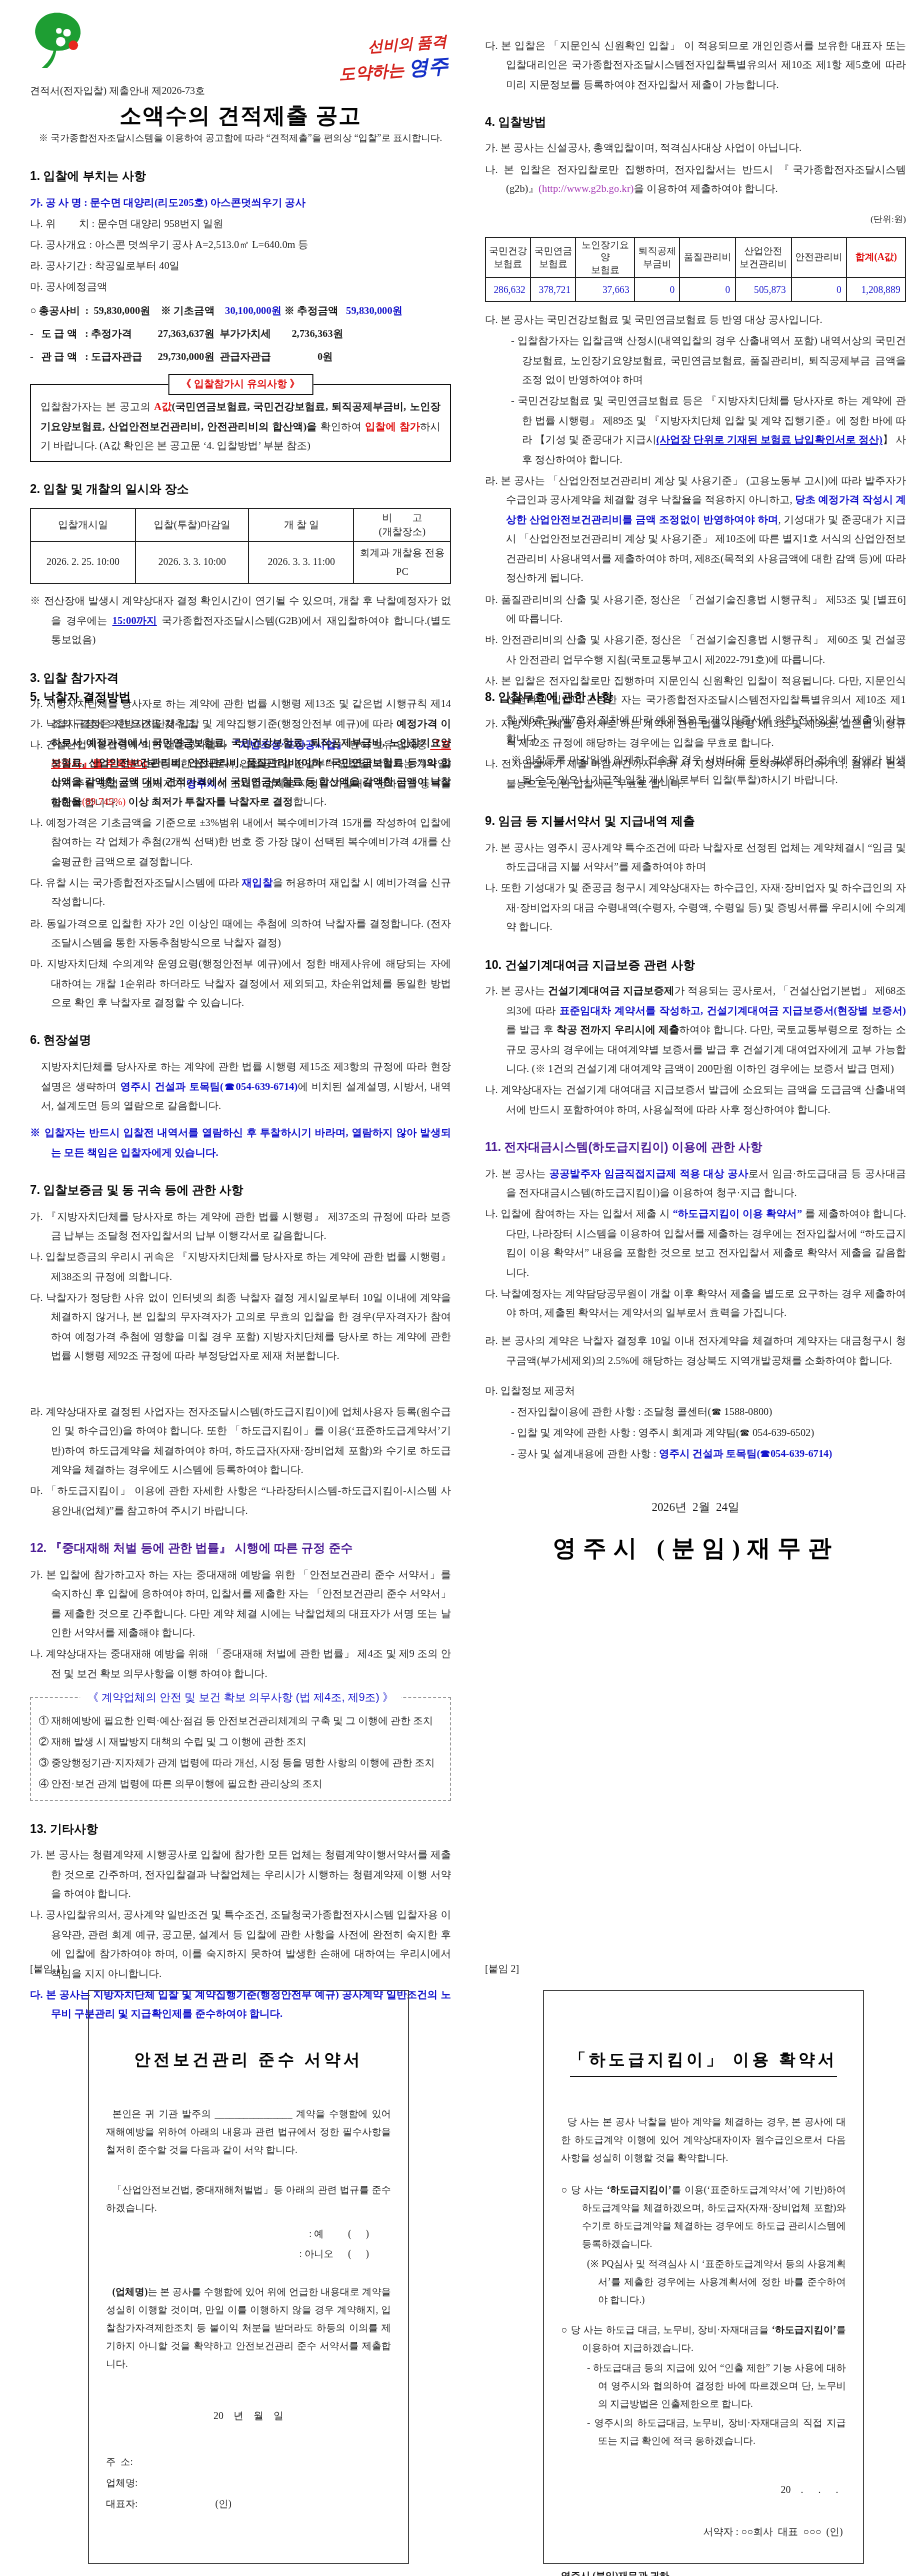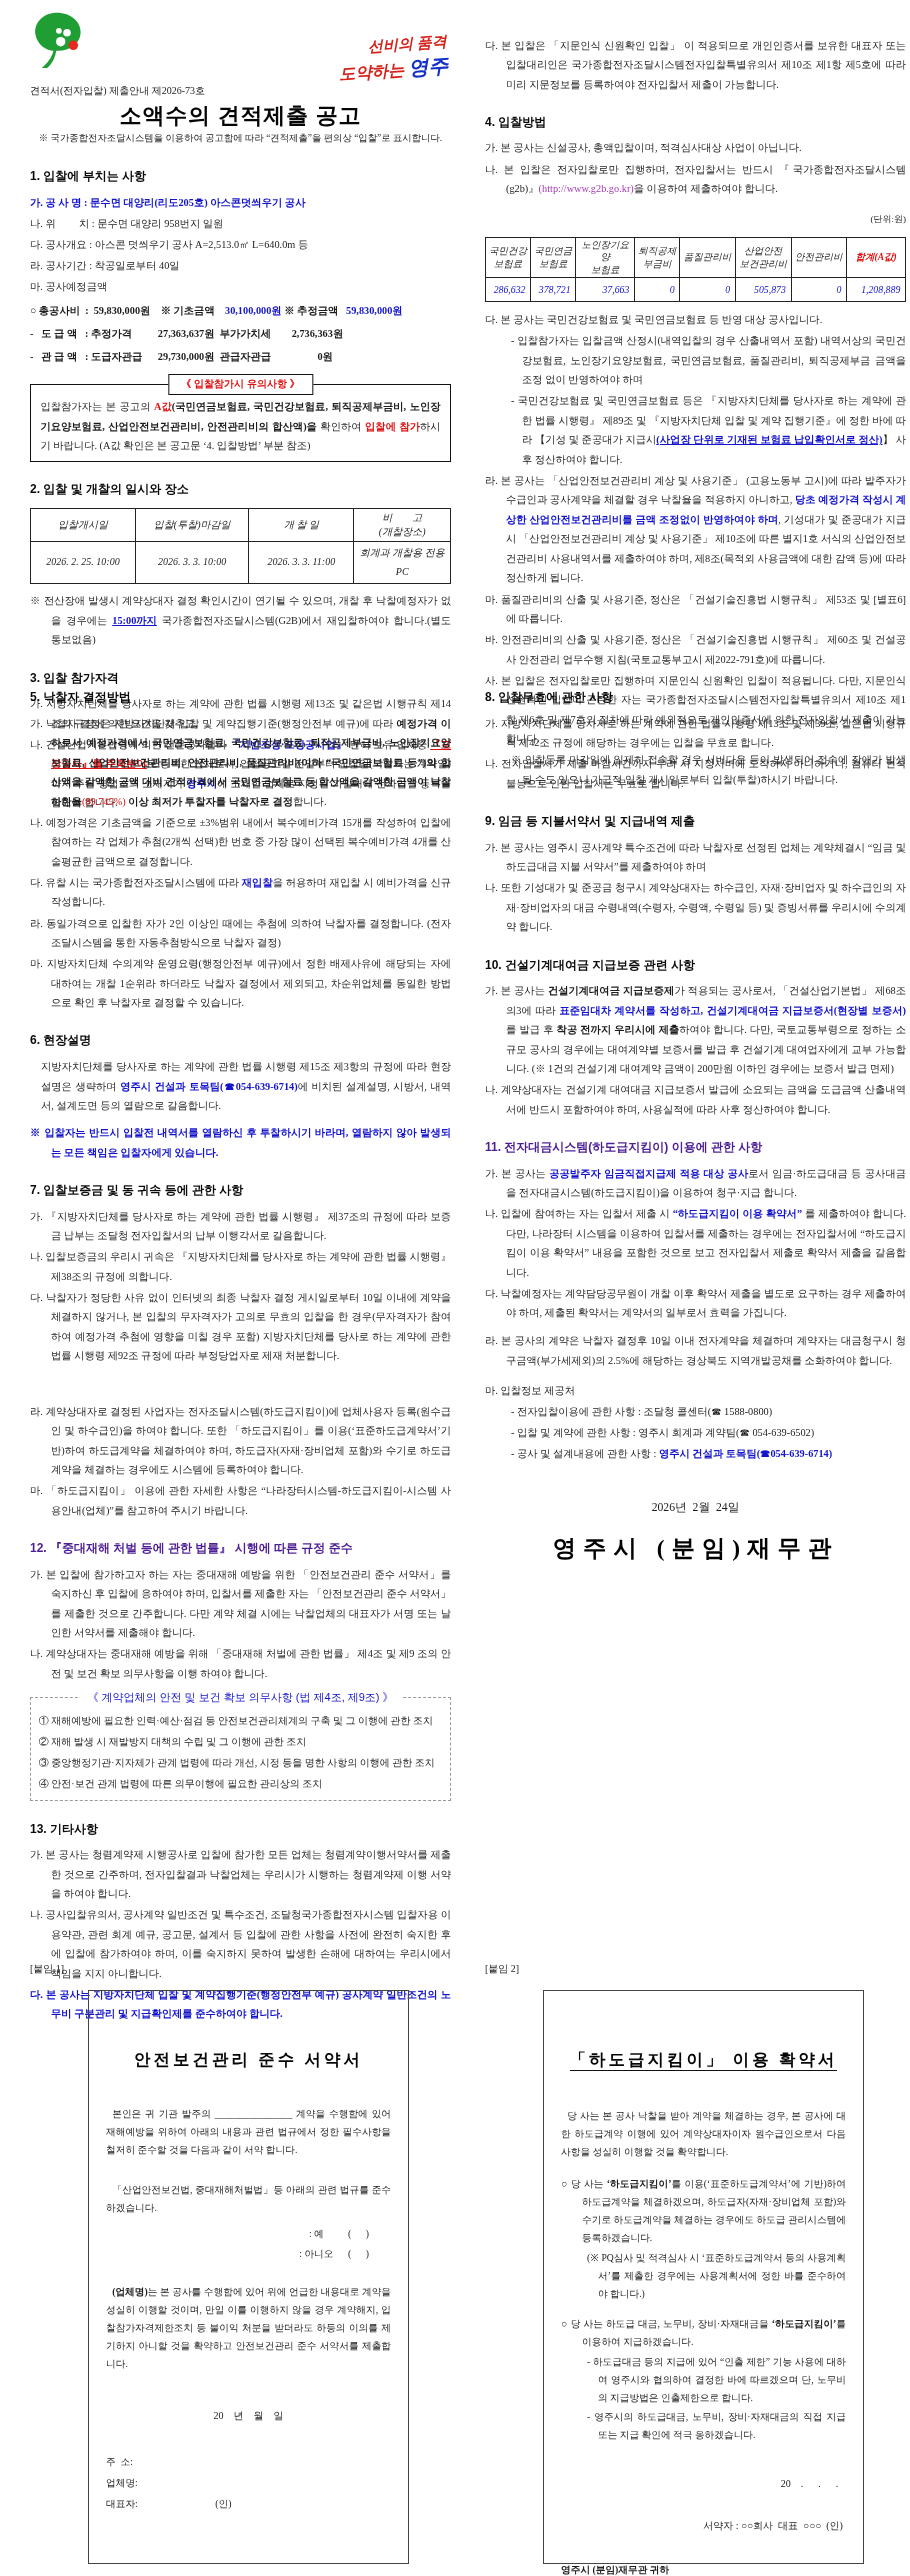--- a/index.html
+++ b/index.html
@@ -52,41 +52,41 @@
       font-family:"Liberation Sans","DejaVu Sans",sans-serif;font-size:10px;line-height:18.7px;}
 
   
   .dbox{border:1.6px dashed #999;margin:14px 0 6.2px;padding:11px 7.8px 4.7px;position:relative;font-size:10px;}
   .dbox-title{position:absolute;top:-10px;left:50%;transform:translateX(-50%);background:#fff;
       padding:0 7.8px;color:#1414cc;font-weight:400;white-space:nowrap;
       font-family:"Liberation Sans","DejaVu Sans",sans-serif;font-size:11px;line-height:18.7px;}
   .dbox p{margin:1.6px 0;}
 
   
-  table{border-collapse:collapse;width:100%;margin:7.8px 0;font-style:italic;}
+  table{border-collapse:collapse;width:100%;margin:7.8px 0;}
   th,td{border:0.8px solid #222;}
   .t2{border:1.6px solid #222;}
   .t2 th{font-weight:400;text-align:center;height:30px;font-size:10px;white-space:pre-line;line-height:13.3px;}
   .t2 td{text-align:center;height:25px;font-size:10px;}
   .ta{border:1.6px solid #222;}
   .ta th{font-weight:400;text-align:center;font-size:9.5px;white-space:pre-line;line-height:12.5px;height:30px;}
   .ta th.red{color:#e01212;font-weight:700;}
   .ta td{text-align:right;padding-right:4.7px;height:21px;font-size:9.8px;color:#1414cc;}
   .unit{text-align:right;font-size:9px;margin:11px 0 0;}
 
   
   .cdate{text-align:center;font-size:11.7px;margin-top:34px;white-space:pre;}
   .signer{text-align:center;font-size:23.4px;font-weight:700;letter-spacing:7px;margin-top:22px;color:#000000;}
 
   
   .attlabel{font-size:10px;margin:0 0 11px;text-align:left;}
   .formbox{margin-left:58px;width:321px;height:574px;border:1.2px solid #444;box-sizing:border-box;
            padding:18.7px 17px;font-size:9.7px;line-height:18px;}
   .form-title{text-align:center;font-size:16.4px;font-weight:700;letter-spacing:3.1px;margin:42px 0 36px;color:#050505;}
-  .form-title .uline{display:inline-block;border-bottom:1.6px solid #111;padding-bottom:1px;}
+  .form-title .uline{display:inline-block;border-bottom:1.6px solid #111;padding-bottom:7px;}
   .fp{margin:7.8px 0;text-indent:6.2px;}
   .yn{text-align:right;padding-right:22px;white-space:pre;margin:1.6px 0;}
   .fdate-c{text-align:center;margin-top:34px;white-space:pre;font-size:10px;}
   .fdate-r{text-align:right;margin-top:31px;white-space:pre;font-size:10px;padding-right:7.8px;}
   .fsign-r{text-align:right;margin-top:23.4px;white-space:pre;font-size:10px;padding-right:3.1px;}
   .ffield{white-space:pre;margin:3.1px 0;text-align:left;}
   .faddr{font-weight:700;margin-top:26.5px;text-align:left;}
 </style>
 </head>
 <body>

